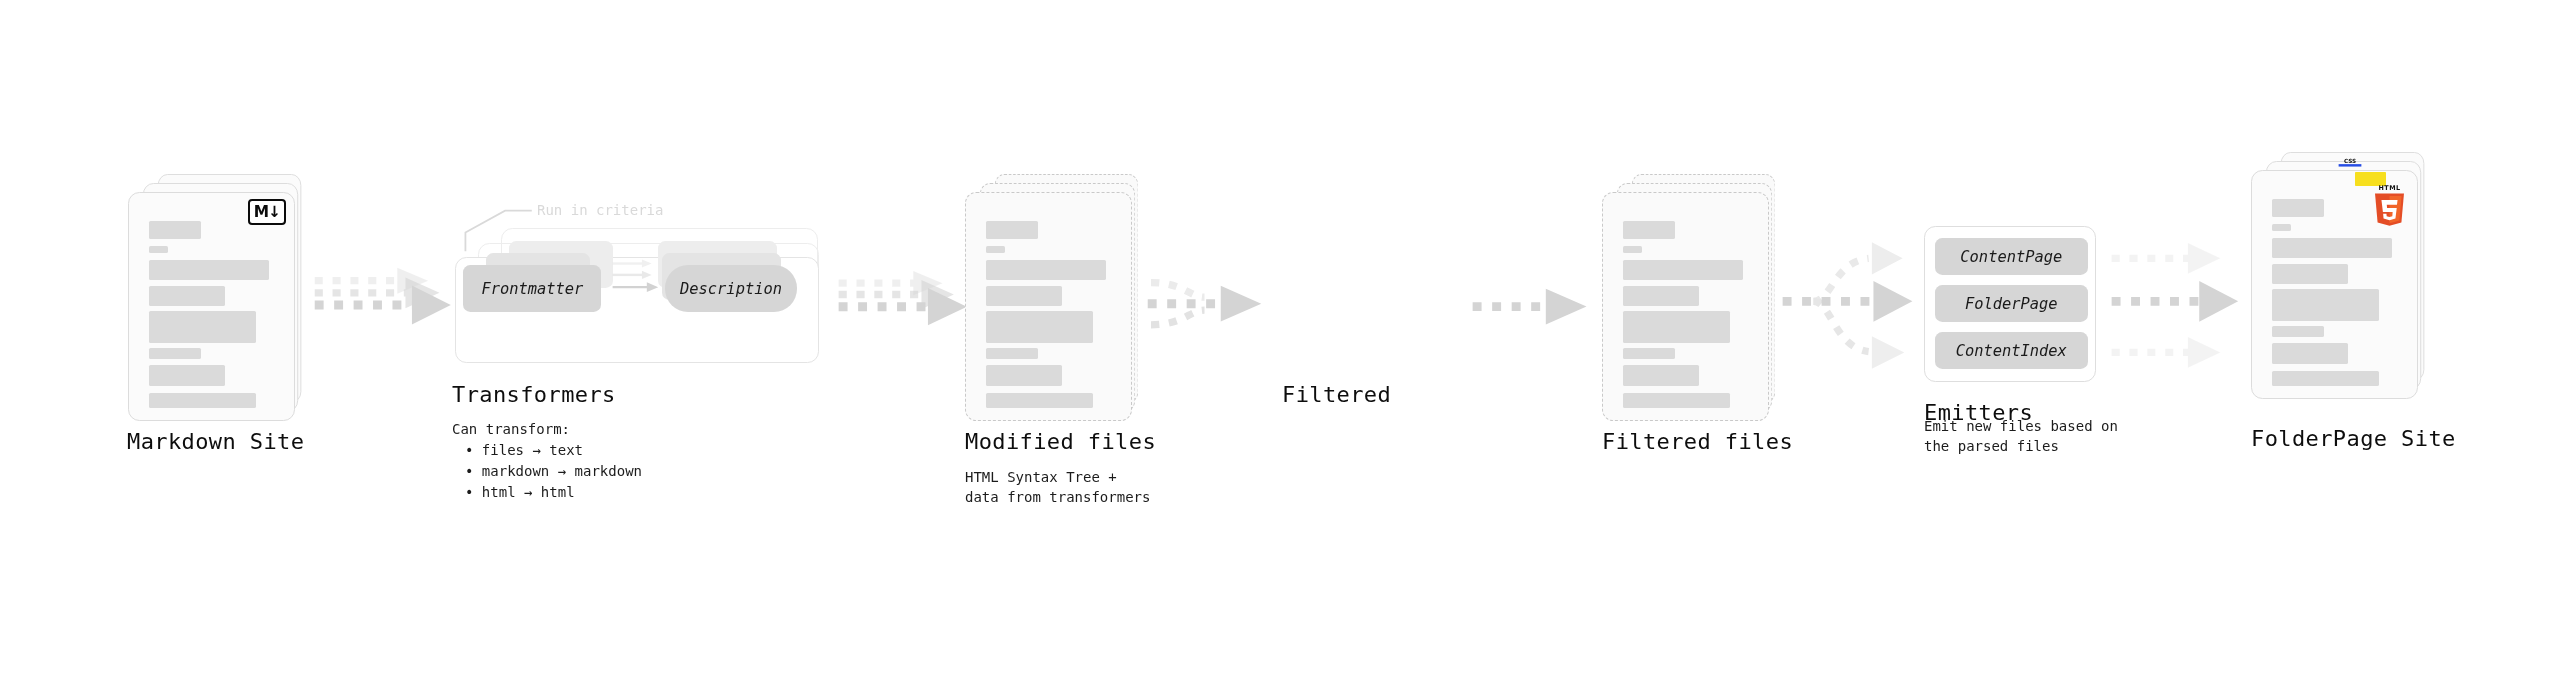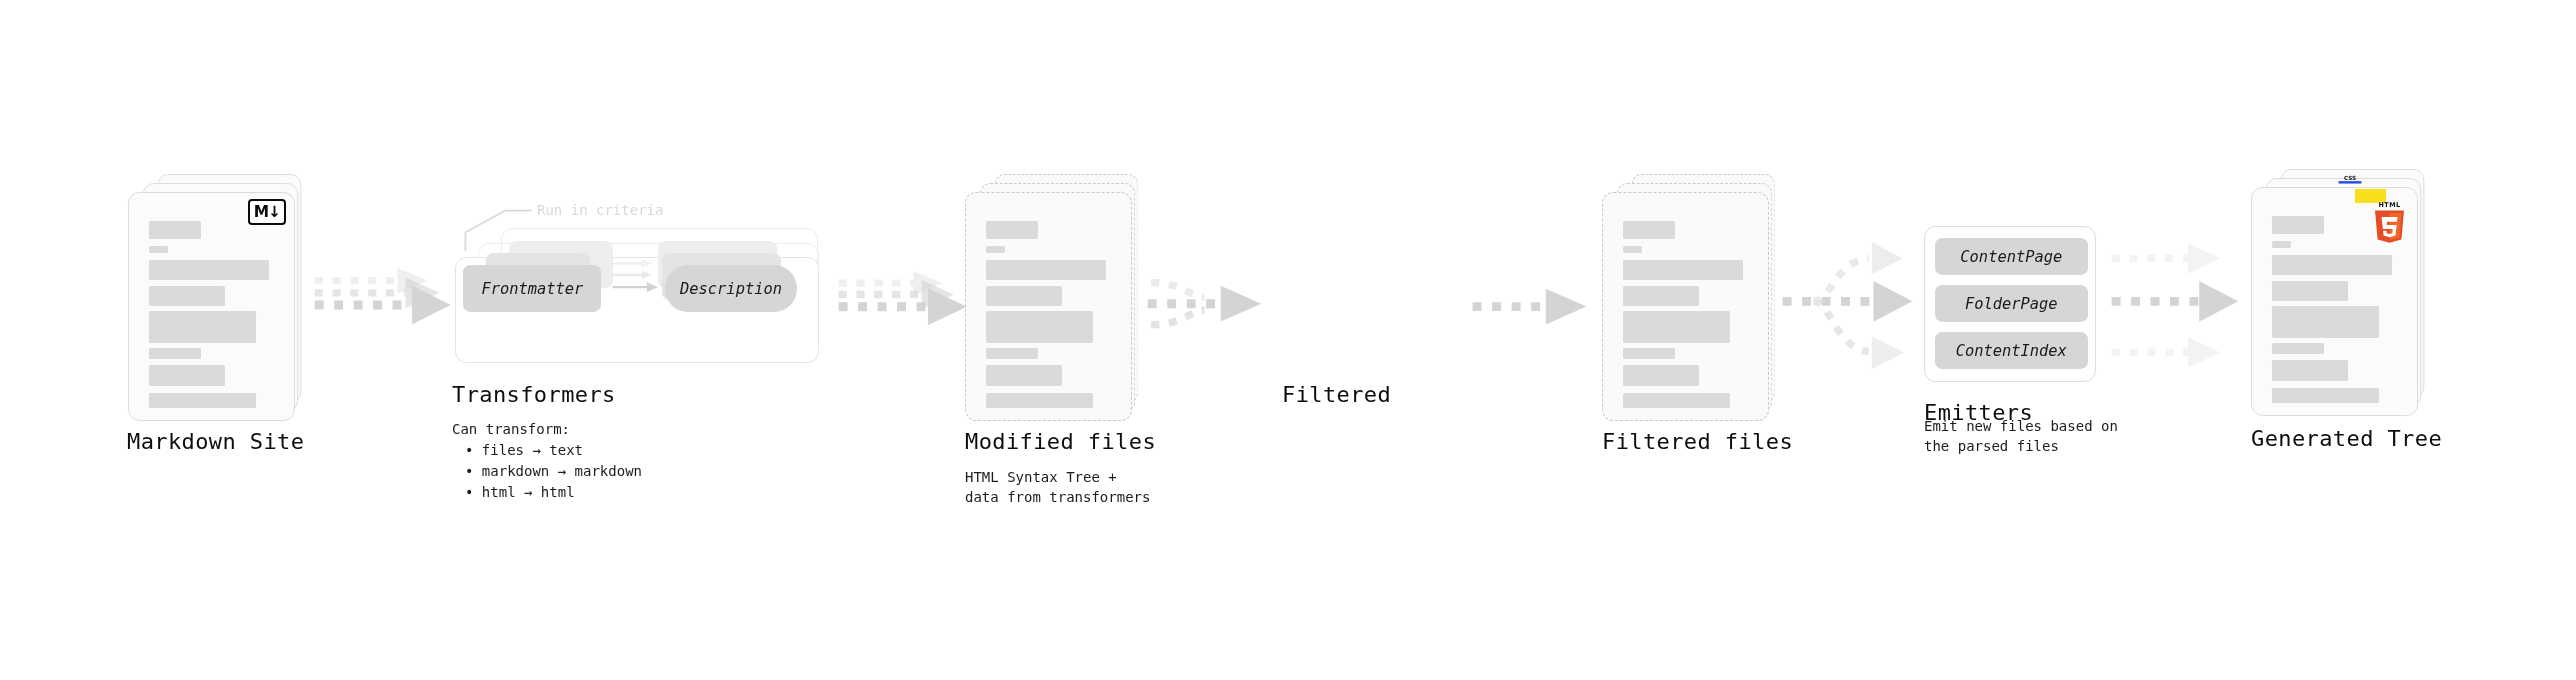--- a/index.html
+++ b/index.html
@@ -232,21 +232,21 @@
     <g opacity="1">
       <line x1="2" y1="83" x2="114" y2="83" stroke="#d4d4d4" stroke-width="11" stroke-dasharray="11 13"></line>
       <polygon points="110,58 158,83 110,108" fill="#d4d4d4"></polygon>
     </g>
     <g opacity="0.42">
       <line x1="2" y1="146" x2="100" y2="146" stroke="#e4e4e4" stroke-width="9" stroke-dasharray="10 12"></line>
       <polygon points="96,127 136,146 96,165" fill="#e4e4e4"></polygon>
     </g>
   </svg>
 
-  <div class="filestack" style="left:2251px;top:187px;width:167px;height:229px;">
+  <div class="filestack" style="left:2251px;top:170px;width:167px;height:229px;">
     <div class="fcard l1" style="width:167px;height:229px;"></div>
     <div class="fcard l2" style="width:167px;height:229px;"></div>
     <div class="fcard l0" style="width:167px;height:229px;">
       <div class="bar" style="left:19.5px;top:28px;width:52px;height:18px;"></div>
       <div class="bar" style="left:19.5px;top:53px;width:19.5px;height:6.5px;"></div>
       <div class="bar" style="left:19.5px;top:67px;width:120px;height:19.5px;"></div>
       <div class="bar" style="left:19.5px;top:93px;width:76px;height:19.5px;"></div>
       <div class="bar" style="left:19.5px;top:118px;width:107px;height:32px;"></div>
       <div class="bar" style="left:19.5px;top:155px;width:52px;height:11.4px;"></div>
       <div class="bar" style="left:19.5px;top:172px;width:76px;height:21px;"></div>
@@ -265,16 +265,16 @@
     <div class="html5-badge" style="left:120px;top:13px;">
       <svg viewBox="0 0 46 52" style="position:absolute;left:0;top:0;width:37px;height:42px;">
         <text x="23" y="9" text-anchor="middle" font-size="8" font-weight="bold" letter-spacing="0.6" font-family="DejaVu Sans, sans-serif" fill="#111111">HTML</text>
         <path d="M5 13 L41 13 L37.8 49 L23 53 L8.2 49 Z" fill="#e44d26"></path>
         <path d="M23 16 L38 16 L35.3 46.6 L23 50 Z" fill="#f16529"></path>
         <path d="M13 21 L33 21 L32.3 27 L19.6 27 L20 31 L32 31 L30.4 44 L23 46.2 L15.6 44 L15.1 38 L19.2 38 L19.5 41.2 L23 42.2 L26.5 41.2 L26.9 36 L14.8 36 Z" fill="#ffffff"></path>
       </svg>
     </div>
   </div>
 
-  <div class="title" style="left:2251px;top:426px;">Generated Tree</div>
+  <div class="title" style="left:2251px;top:426px;">FolderPage Site</div>
 
 </div>
 
 
 </body></html>

